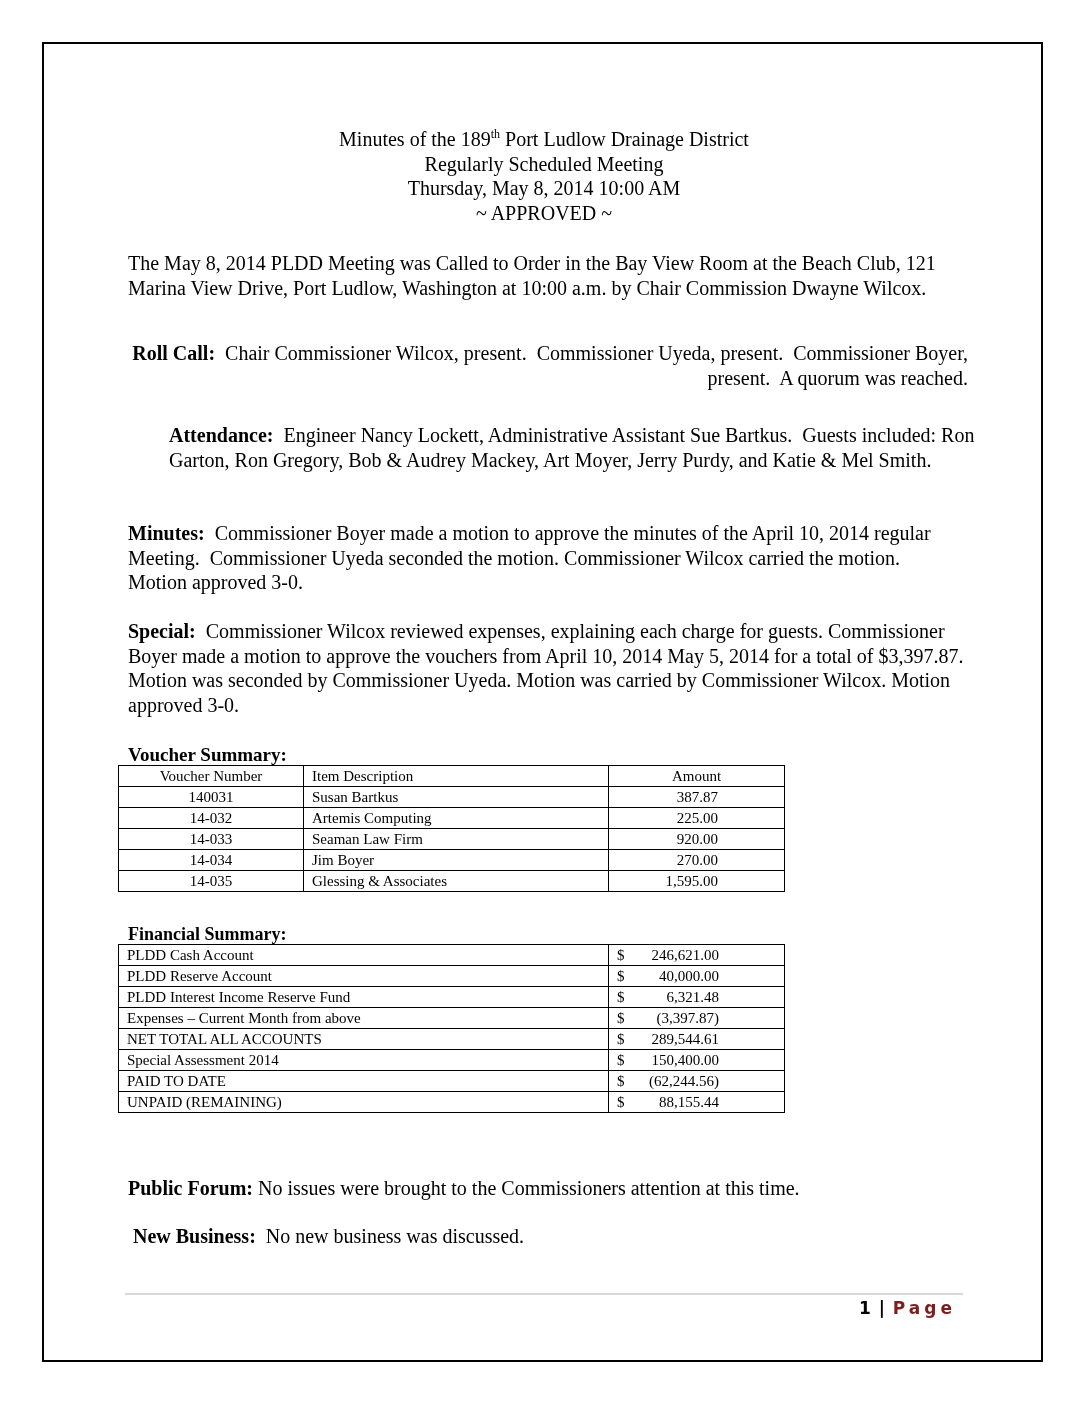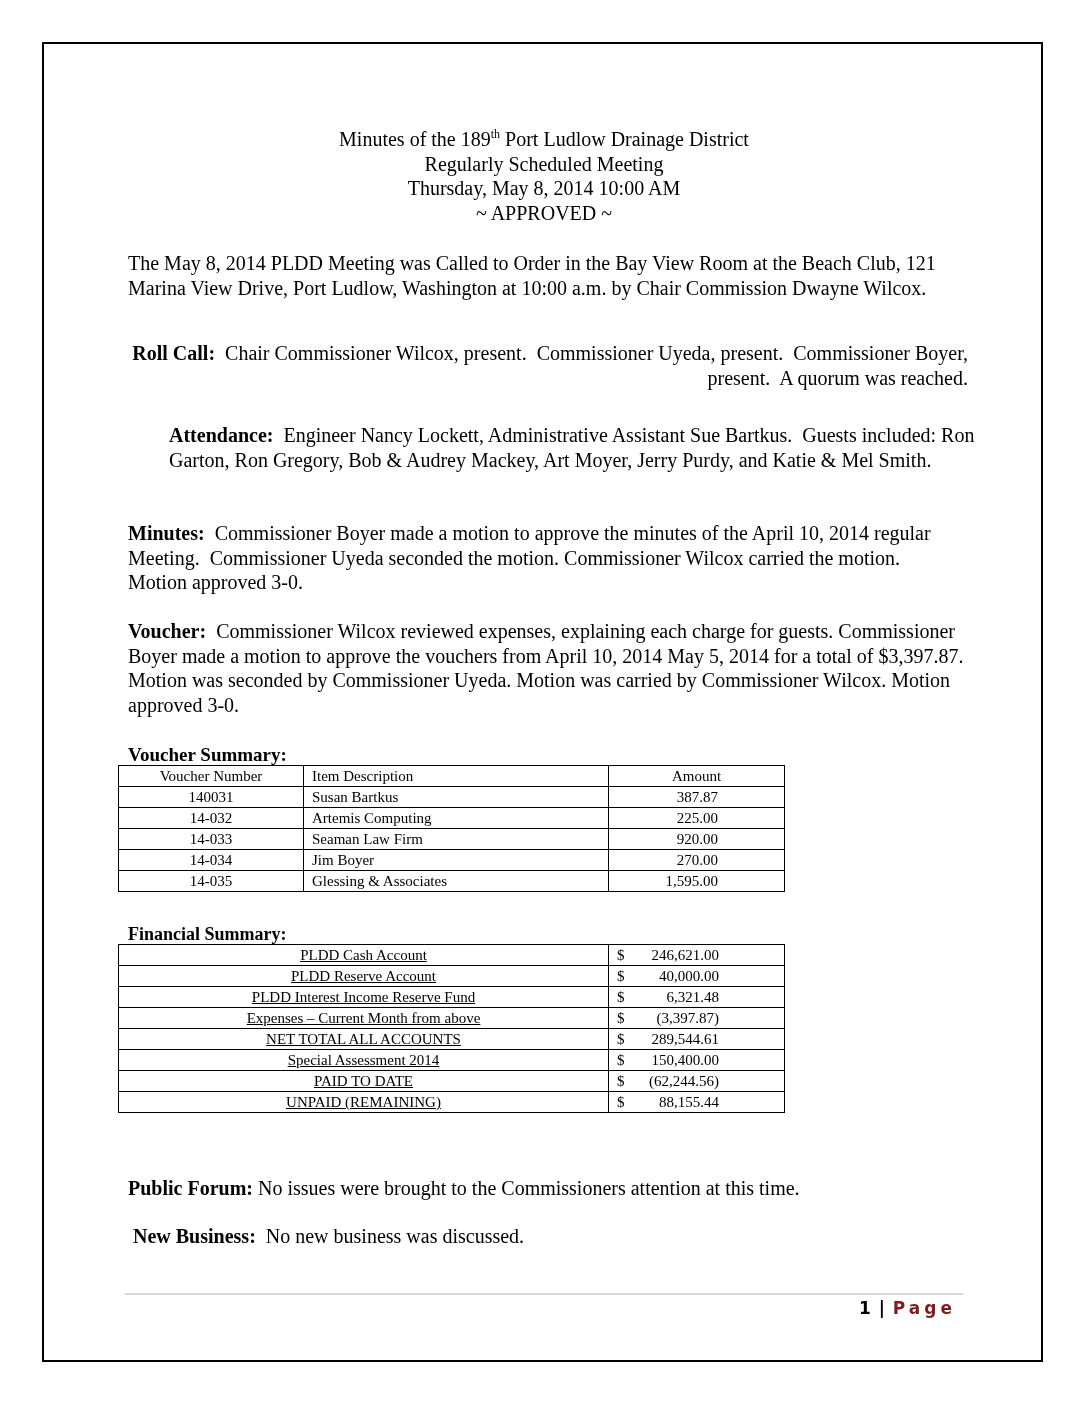--- a/index.html
+++ b/index.html
@@ -14,21 +14,21 @@
     .para b { font-weight: bold; }
     .section-heading { position: absolute; left: 128px; font-size: 19px; font-weight: bold; line-height: 20px; }
     table.grid { position: absolute; border-collapse: collapse; font-size: 15px; }
     table.grid td { border: 1.5px solid #000; padding: 0 8px; height: 20px; line-height: 20px; white-space: nowrap; }
     #voucher-table { left: 118px; top: 765px; width: 667px; }
     #voucher-table td.c1 { width: 168px; text-align: center; }
     #voucher-table td.c2 { width: 288px; text-align: left; }
     #voucher-table td.c3 { text-align: center; }
     #voucher-table td.amt { text-align: right; padding-right: 66px; }
     #finance-table { left: 118px; top: 944px; width: 667px; }
-    #finance-table td.lbl { width: 473px; text-align: center; text-decoration: underline; }
+    #finance-table td.lbl { width: 473px; text-align: left; }
     #finance-table td.val { text-align: left; }
     #finance-table .dollar { display: inline-block; width: 14px; }
     #finance-table .num { display: inline-block; width: 88px; text-align: right; }
     .footer-rule { position: absolute; left: 125px; top: 1293px; width: 838px; height: 2px; background: #d9d9d9; }
     .page-num { position: absolute; right: 132px; top: 1298px; font-family: "DejaVu Sans", sans-serif;
                 font-size: 17px; font-weight: bold; color: #000; letter-spacing: 1px; }
     .page-num .sep { font-weight: bold; }
     .page-num .word { color: #7f1d1d; font-weight: bold; letter-spacing: 4px; }
   </style>
 </head>
@@ -44,21 +44,21 @@
 </div>
 
 <div class="para" style="top:251px;">The May 8, 2014 PLDD Meeting was Called to Order in the Bay View Room at the Beach Club, 121 Marina View Drive, Port Ludlow, Washington at 10:00 a.m. by Chair Commission Dwayne Wilcox.</div>
 
 <div class="para" style="top:341px;text-align:right;"><b>Roll Call:</b><span style="white-space:pre-wrap">  Chair Commissioner Wilcox, present.  Commissioner Uyeda, present.  Commissioner Boyer, present.  A quorum was reached.</span></div>
 
 <div class="para" style="top:423px;margin-left:41px;"><b>Attendance:</b><span style="white-space:pre-wrap">  Engineer Nancy Lockett, Administrative Assistant Sue Bartkus.  Guests included: Ron Garton, Ron Gregory, Bob &amp; Audrey Mackey, Art Moyer, Jerry Purdy, and Katie &amp; Mel Smith.</span></div>
 
 <div class="para" style="top:521px;"><b>Minutes:</b><span style="white-space:pre-wrap">  Commissioner Boyer made a motion to approve the minutes of the April 10, 2014 regular Meeting.  Commissioner Uyeda seconded the motion. Commissioner Wilcox carried the motion.  Motion approved 3-0.</span></div>
 
-<div class="para" style="top:619px;"><b>Voucher:</b><span style="white-space:pre-wrap">  Commissioner Wilcox reviewed expenses, explaining each charge for guests. Commissioner Boyer made a motion to approve the vouchers from April 10, 2014 May 5, 2014 for a total of $3,397.87.   Motion was seconded by Commissioner Uyeda. Motion was carried by Commissioner Wilcox. Motion approved 3-0.</span></div>
+<div class="para" style="top:619px;"><b>Special:</b><span style="white-space:pre-wrap">  Commissioner Wilcox reviewed expenses, explaining each charge for guests. Commissioner Boyer made a motion to approve the vouchers from April 10, 2014 May 5, 2014 for a total of $3,397.87.   Motion was seconded by Commissioner Uyeda. Motion was carried by Commissioner Wilcox. Motion approved 3-0.</span></div>
 
 <div class="section-heading" style="top:745px;">Voucher Summary:</div>
 
 <table class="grid" id="voucher-table">
   <tbody>
       <tr>
     <td class="c1">Voucher Number</td>
     <td class="c2">Item Description</td>
     <td class="c3">Amount</td>
   </tr>

